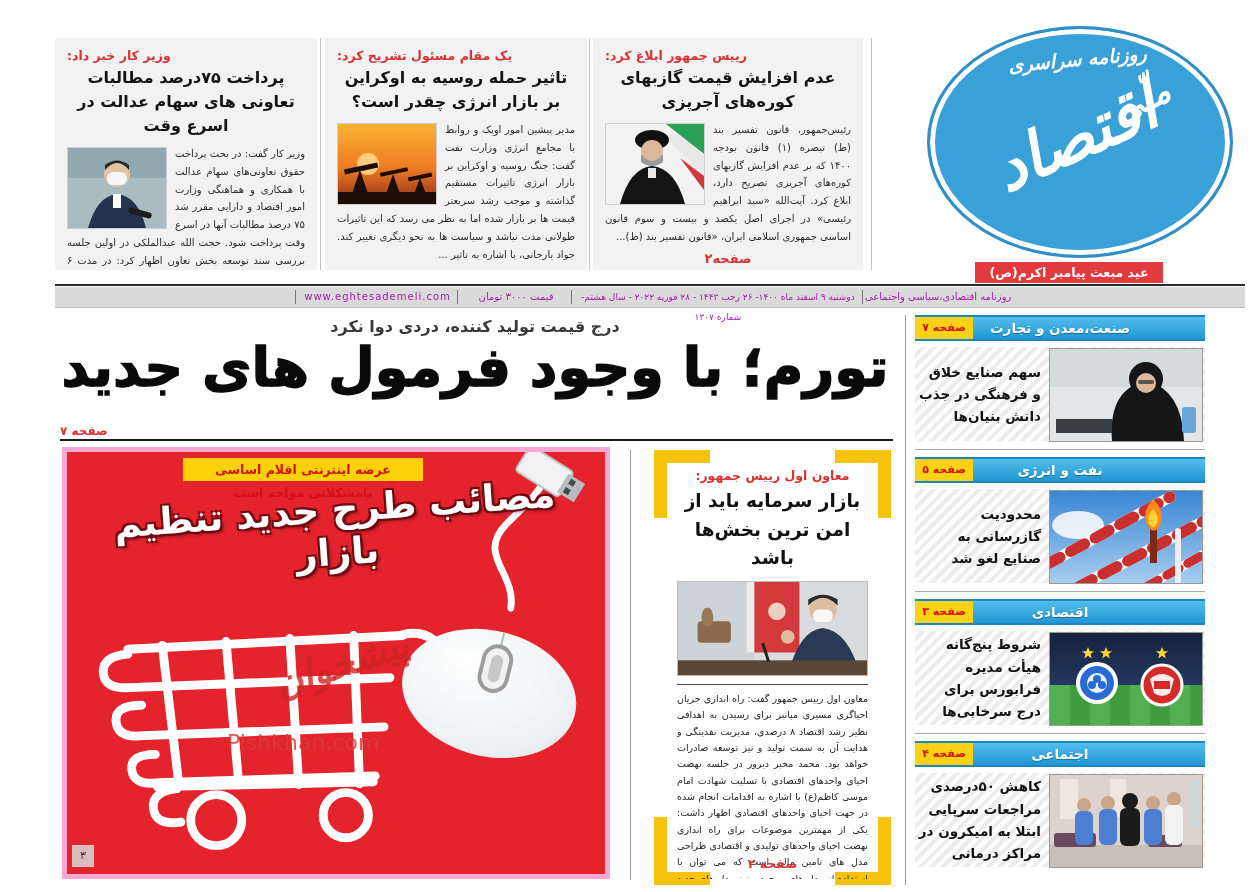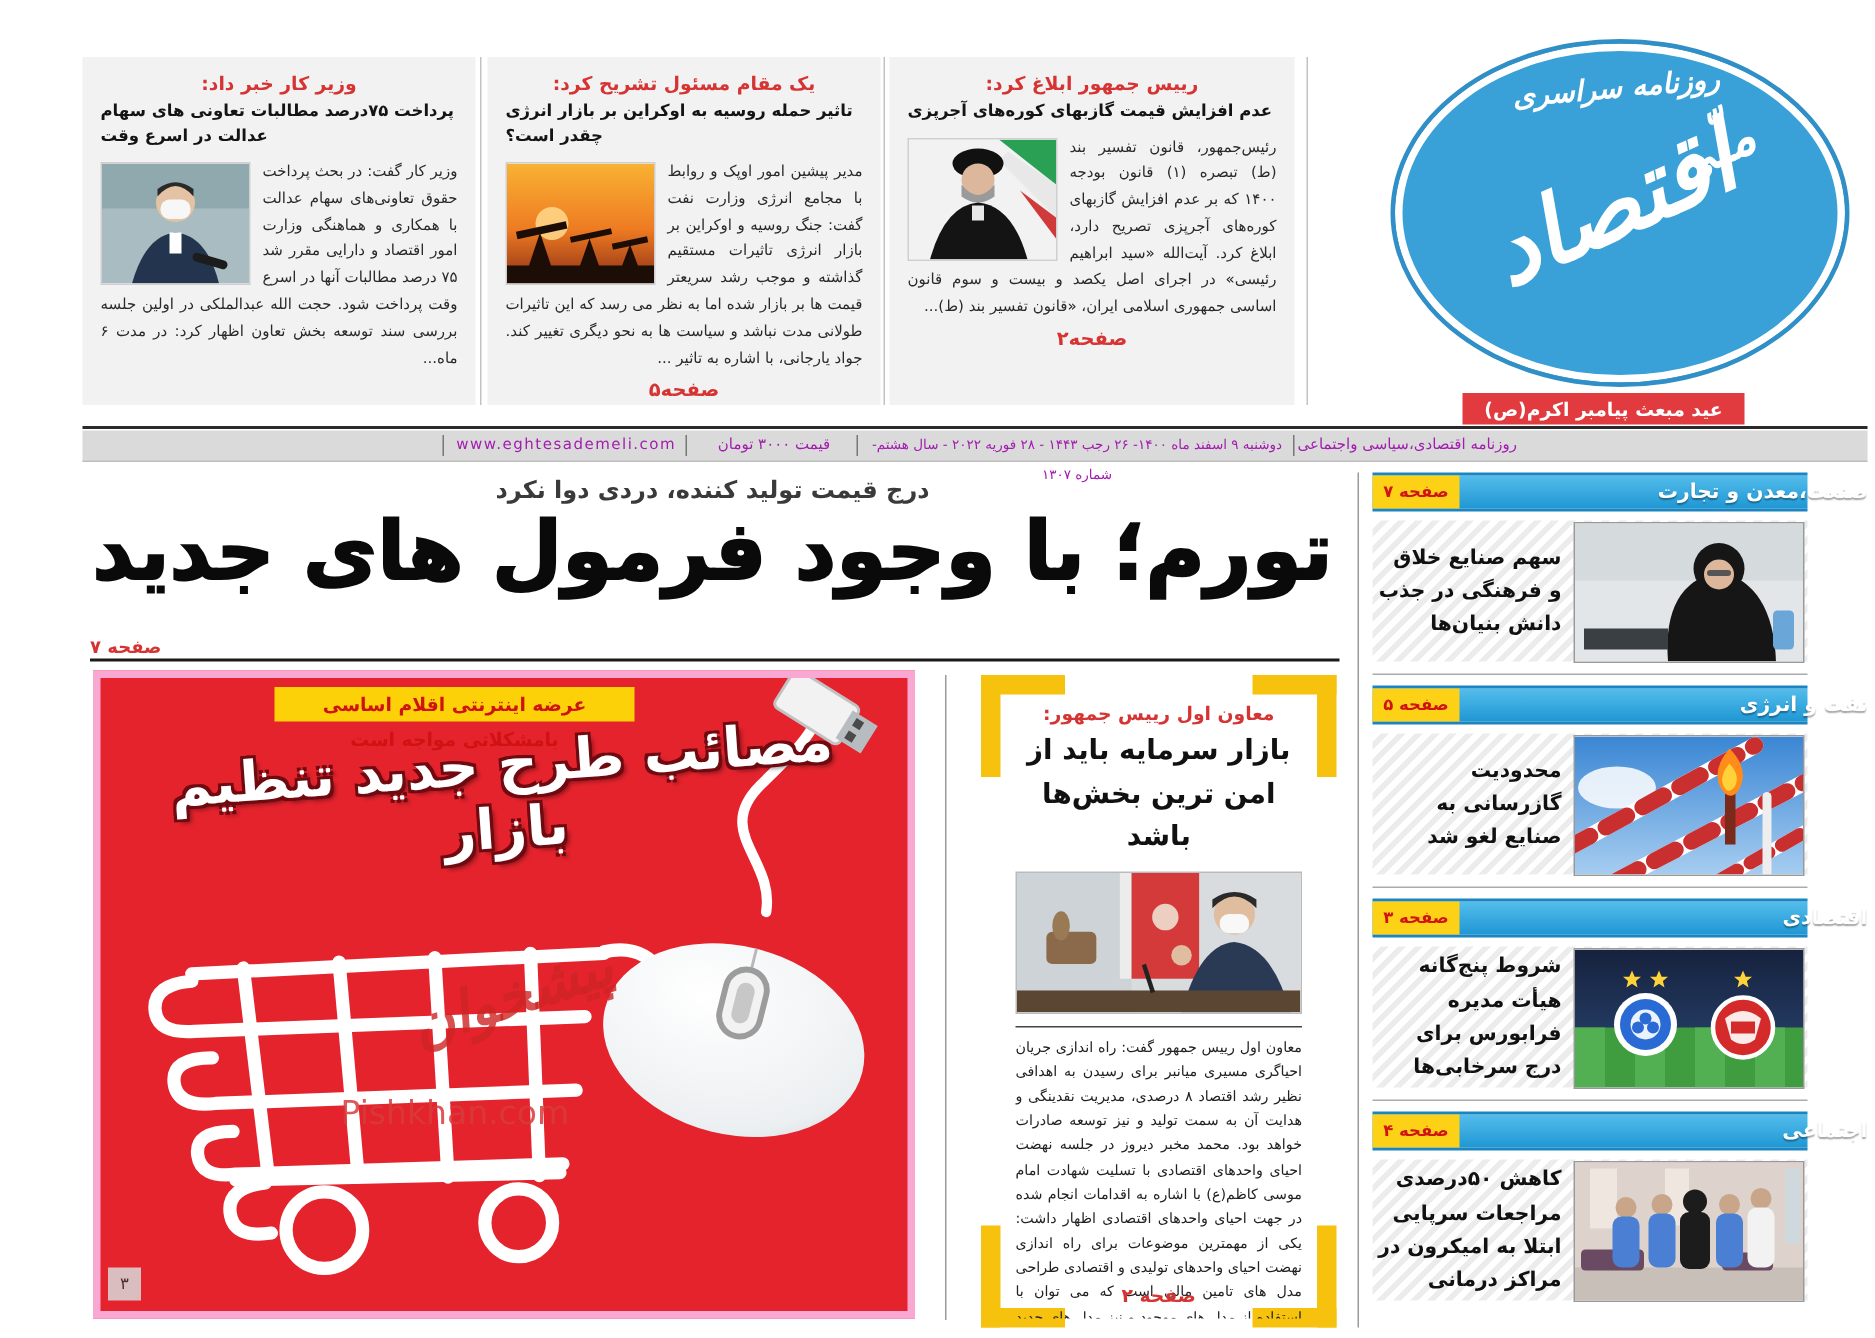--- a/index.html
+++ b/index.html
@@ -3,22 +3,22 @@
 <meta charset="utf-8">
 <style>
   html,body{margin:0;padding:0;background:#fff;}
   #page{position:relative;width:1250px;height:892px;background:#fff;overflow:hidden;
         font-family:"DejaVu Sans",sans-serif;}
 
   
   .card{position:absolute;top:38px;height:232px;background:#f2f2f2;padding:10px 12px;
         box-sizing:border-box;direction:rtl;overflow:hidden;}
   #card1{left:55px;width:262px;} #card2{left:325px;width:262px;} #card3{left:593px;width:270px;}
-  .card .kicker{color:#d63333;font-weight:bold;font-size:12.5px;text-align:center;margin-bottom:3px;}
-  .card .headline{color:#141414;font-weight:bold;font-size:11px;line-height:1.5;text-align:left;margin-bottom:7px;}
+  .card .kicker{color:#d63333;font-weight:bold;font-size:12.5px;text-align:left;margin-bottom:3px;}
+  .card .headline{color:#141414;font-weight:bold;font-size:16px;line-height:1.5;text-align:center;margin-bottom:7px;}
   .card .photo{float:left;width:98px;height:80px;margin:2px 8px 3px 0;border:1px solid #cfcfcf;overflow:hidden;}
   .card .photo svg{display:block;width:100%;height:100%;}
   .card .body{font-size:10px;line-height:1.78;color:#2a2a2a;text-align:justify;}
   .card .pageref{color:#d63333;font-weight:bold;font-size:13px;text-align:center;margin-top:5px;}
   .vdiv{position:absolute;top:38px;height:232px;width:1px;background:#c2c2c2;}
 
   
   #logo{position:absolute;left:905px;top:22px;width:345px;height:238px;}
   .logo-oval{position:absolute;left:22px;top:4px;width:300px;height:226px;background:#3aa0d8;
              border-radius:50%;border:3px solid #2f8fc6;
@@ -82,22 +82,22 @@
   #center-body{margin-top:8px;border-top:1px solid #444;padding-top:6px;font-size:9.5px;line-height:1.72;
                color:#222;text-align:justify;height:188px;overflow:hidden;}
   #center-page{position:absolute;left:0;right:0;bottom:0;text-align:center;color:#d63333;font-weight:bold;font-size:12.5px;}
 
   .vcol{position:absolute;width:1px;background:#9a9a9a;}
 
   
   .sb{position:absolute;left:915px;width:290px;height:124px;}
   .sb-head{position:relative;height:22px;background:linear-gradient(#54bdeb,#1f97d4);
            border-top:2px solid #1a85c0;border-bottom:2px solid #1a85c0;}
-  .sb-title{display:block;width:100%;text-align:right;color:#fff;font-weight:bold;font-size:13.5px;
-            line-height:22px;direction:rtl;text-shadow:0 1px 1px rgba(0,0,0,.35);padding-left:40px;}
+  .sb-title{display:block;width:100%;text-align:center;color:#fff;font-weight:bold;font-size:13.5px;
+            line-height:22px;direction:rtl;text-shadow:0 1px 1px rgba(0,0,0,.35);}
   .sb-chip{position:absolute;left:0;top:0;bottom:0;width:58px;background:#fdd116;color:#d01414;
            font-size:11px;font-weight:bold;text-align:center;line-height:22px;direction:rtl;}
   .sb-panel{position:relative;margin-top:6px;height:94px;
             background:repeating-linear-gradient(135deg,#ffffff 0 4px,#ececec 4px 8px);}
   .sb-img{position:absolute;right:2px;top:1px;width:152px;height:92px;border:1px solid #999;overflow:hidden;background:#fff;}
   .sb-img svg{display:block;width:100%;height:100%;}
   .sb-text{position:absolute;left:2px;top:0;width:128px;height:94px;display:flex;align-items:center;}
   .sb-text span{display:block;width:100%;direction:rtl;text-align:right;font-weight:bold;font-size:13.5px;
             line-height:1.65;color:#111;padding-right:4px;box-sizing:border-box;}
   .sb-sep{position:absolute;left:915px;width:290px;height:1px;background:#ababab;}

